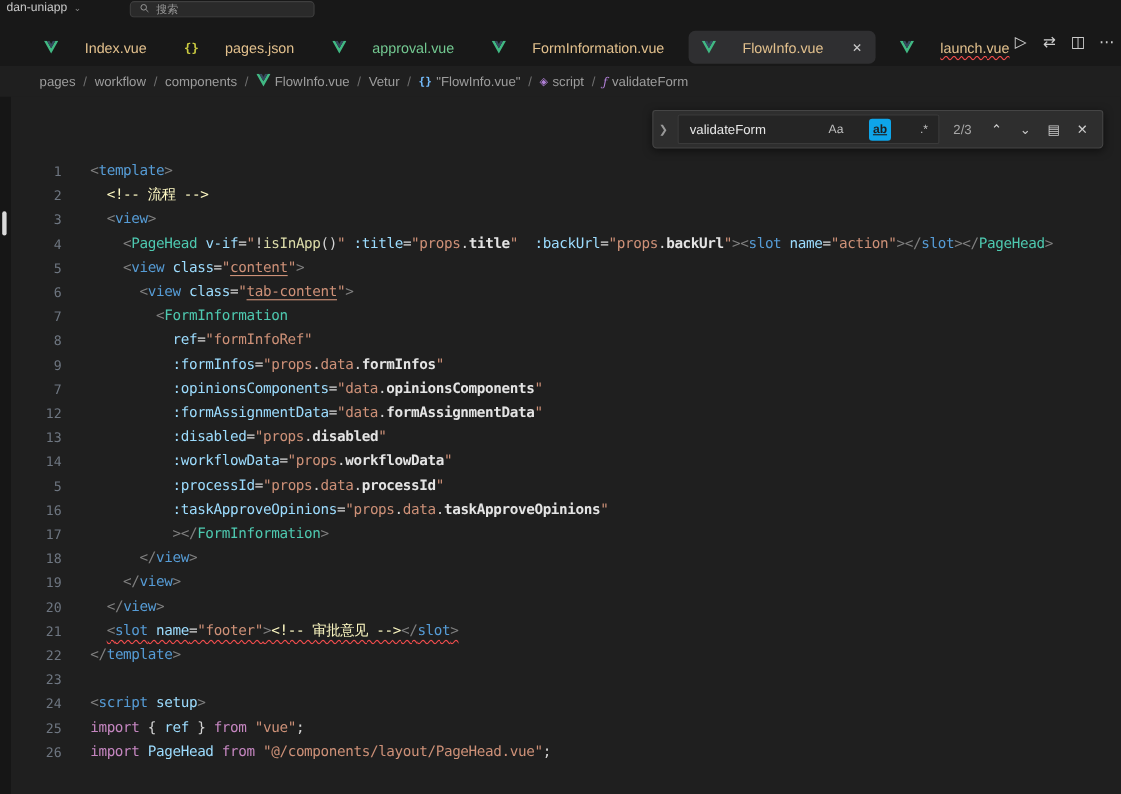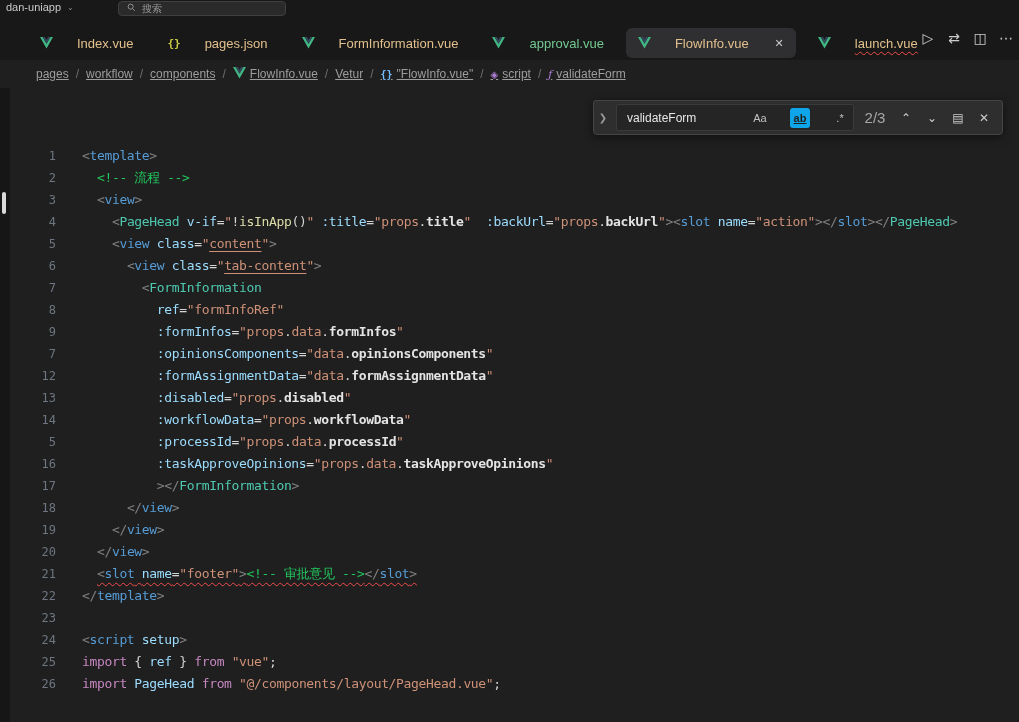--- a/index.html
+++ b/index.html
@@ -28,57 +28,57 @@
                  text-decoration-color:#f14c4c;text-decoration-thickness:1px;text-underline-offset:3px;}
   .tab-close{color:#c8c8c8;font-size:11px;margin-left:2px;cursor:pointer;}
   .json-icon{color:#cbcb41;font-weight:bold;font-size:11px;font-family:"DejaVu Sans Mono",monospace;}
   .tab-icon{display:flex;align-items:center;}
   .tab-actions{position:absolute;right:0;top:0;height:44px;display:flex;align-items:center;color:#cccccc;}
   .tab-action{width:26px;text-align:center;font-size:14px;cursor:pointer;}
 
   
   .breadcrumbs{height:28px;display:flex;align-items:center;padding-left:36px;font-size:12px;
                color:#9d9d9d;gap:7px;background:#1f1f1f;}
-  .crumb{display:flex;align-items:center;gap:4px;cursor:pointer;white-space:nowrap;text-decoration:underline;}
+  .crumb{display:flex;align-items:center;gap:4px;cursor:pointer;white-space:nowrap;}
   .crumb-sep{color:#6f6f6f;}
   .sym-obj{color:#75beff;font-family:"DejaVu Sans Mono",monospace;font-size:10px;font-weight:bold;}
   .sym-script{color:#b180d7;font-size:10px;}
   .sym-fn{color:#b180d7;font-size:11px;font-style:italic;font-family:"DejaVu Serif",serif;}
 
   
   .find-widget{position:absolute;top:100px;right:16px;height:33px;background:#2e2e2e;
                border:1px solid #454545;border-radius:3px 3px 4px 4px;display:flex;align-items:center;
                gap:8px;padding:0 8px 0 4px;box-shadow:0 2px 8px rgba(0,0,0,.5);z-index:5;}
   .find-toggle{color:#999;font-size:10px;width:10px;text-align:center;cursor:pointer;}
   .find-input-wrap{width:225px;height:25px;background:#252525;border:1px solid #3a3a3a;border-radius:2px;
                    display:flex;align-items:center;padding:0 3px 0 8px;}
   .find-input{flex:1;background:transparent;border:none;outline:none;color:#e6e6e6;font-size:12px;
               font-family:"Liberation Sans",sans-serif;min-width:0;}
   .find-opts{display:flex;gap:20px;}
   .find-opt{width:20px;height:20px;border-radius:3px;display:flex;align-items:center;justify-content:center;
             font-size:11px;color:#c0c0c0;cursor:pointer;}
   .find-opt.ww{text-decoration:underline;}
   .find-opt.active{background:#0ea5e9;color:#1f1f1f;font-weight:bold;}
-  .find-count{font-size:15px;color:#a6a6a6;min-width:26px;text-align:center;}
+  .find-count{font-size:12px;color:#a6a6a6;min-width:26px;text-align:center;}
   .find-btns{display:flex;gap:6px;}
   .find-btn{width:20px;height:20px;display:flex;align-items:center;justify-content:center;color:#ccc;
             font-size:12px;cursor:pointer;border-radius:3px;}
 
   
   .editor{position:relative;}
   .code{padding-top:57px;font-family:"DejaVu Sans Mono",monospace;font-size:13px;letter-spacing:-0.35px;}
   .code-line{display:flex;height:22px;line-height:22px;}
   .gutter{width:56px;text-align:right;color:#6e7681;flex:none;font-size:12px;letter-spacing:0;}
   .line-content{padding-left:26px;white-space:pre;}
 
   .tk-punct{color:#808080;} .tk-tag{color:#569cd6;} .tk-comp{color:#4ec9b0;}
   .tk-attr{color:#9cdcfe;} .tk-op{color:#d4d4d4;} .tk-str{color:#ce9178;}
   .tk-slink{color:#ce9178;text-decoration:underline;text-underline-offset:3px;}
   .tk-expr{color:#ce9178;} .tk-prop{color:#e4e4e4;font-weight:600;}
-  .tk-func{color:#dcdcaa;} .tk-cmt{color:#22c55e;} .tk-kw{color:#c586c0;}
+  .tk-func{color:#dcdcaa;} .tk-cmt{color:#fef9c3;} .tk-kw{color:#c586c0;}
   .tk-var{color:#9cdcfe;} .tk-ws{color:#d4d4d4;}
   .squiggle{text-decoration-line:underline;text-decoration-style:wavy;text-decoration-color:#f14c4c;
             text-decoration-thickness:1px;text-underline-offset:4px;}
 
   
   .left-strip{position:absolute;left:0;top:88px;bottom:0;width:10px;background:#161616;}
   .strip-indicator{position:absolute;left:2px;top:104px;width:4px;height:22px;background:#dadada;border-radius:2px;}
 </style>
 </head>
 <body>
@@ -116,30 +116,30 @@
           <span class="tab-icon json-icon">{}</span>
           <span class="tab-label modified">pages.json</span>
         </div>
         <div class="tab">
           <span class="tab-icon">
             <svg width="13" height="12" viewBox="0 0 24 22">
               <path fill="#41b883" d="M0 0h4.8L12 12.6 19.2 0H24L12 21.2z"></path>
               <path fill="#35495e" d="M4.8 0h4.3L12 5.3 14.9 0h4.3L12 12.6z"></path>
             </svg>
           </span>
+          <span class="tab-label untracked">approval.vue</span>
+        </div>
+        <div class="tab">
+          <span class="tab-icon">
+            <svg width="13" height="12" viewBox="0 0 24 22">
+              <path fill="#41b883" d="M0 0h4.8L12 12.6 19.2 0H24L12 21.2z"></path>
+              <path fill="#35495e" d="M4.8 0h4.3L12 5.3 14.9 0h4.3L12 12.6z"></path>
+            </svg>
+          </span>
           <span class="tab-label modified">FormInformation.vue</span>
-        </div>
-        <div class="tab">
-          <span class="tab-icon">
-            <svg width="13" height="12" viewBox="0 0 24 22">
-              <path fill="#41b883" d="M0 0h4.8L12 12.6 19.2 0H24L12 21.2z"></path>
-              <path fill="#35495e" d="M4.8 0h4.3L12 5.3 14.9 0h4.3L12 12.6z"></path>
-            </svg>
-          </span>
-          <span class="tab-label untracked">approval.vue</span>
         </div>
         <div class="tab active">
           <span class="tab-icon">
             <svg width="13" height="12" viewBox="0 0 24 22">
               <path fill="#41b883" d="M0 0h4.8L12 12.6 19.2 0H24L12 21.2z"></path>
               <path fill="#35495e" d="M4.8 0h4.3L12 5.3 14.9 0h4.3L12 12.6z"></path>
             </svg>
           </span>
           <span class="tab-label modified">FlowInfo.vue</span>
           <span class="tab-close">✕</span>

